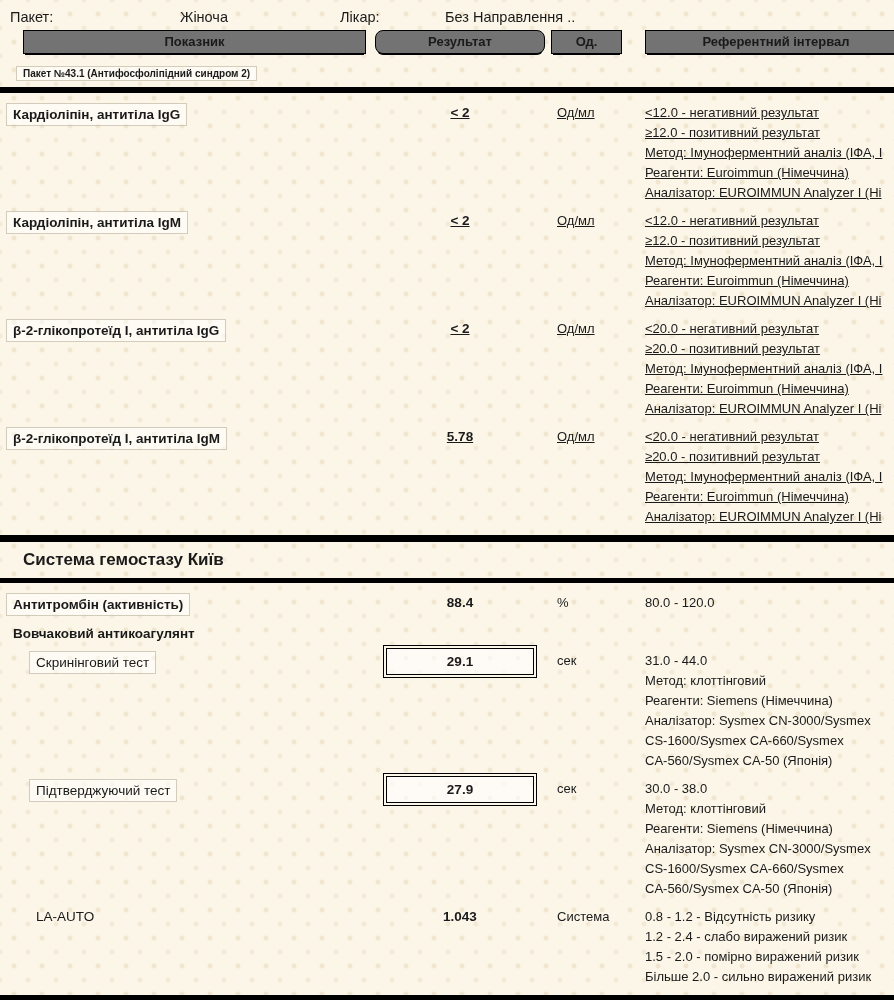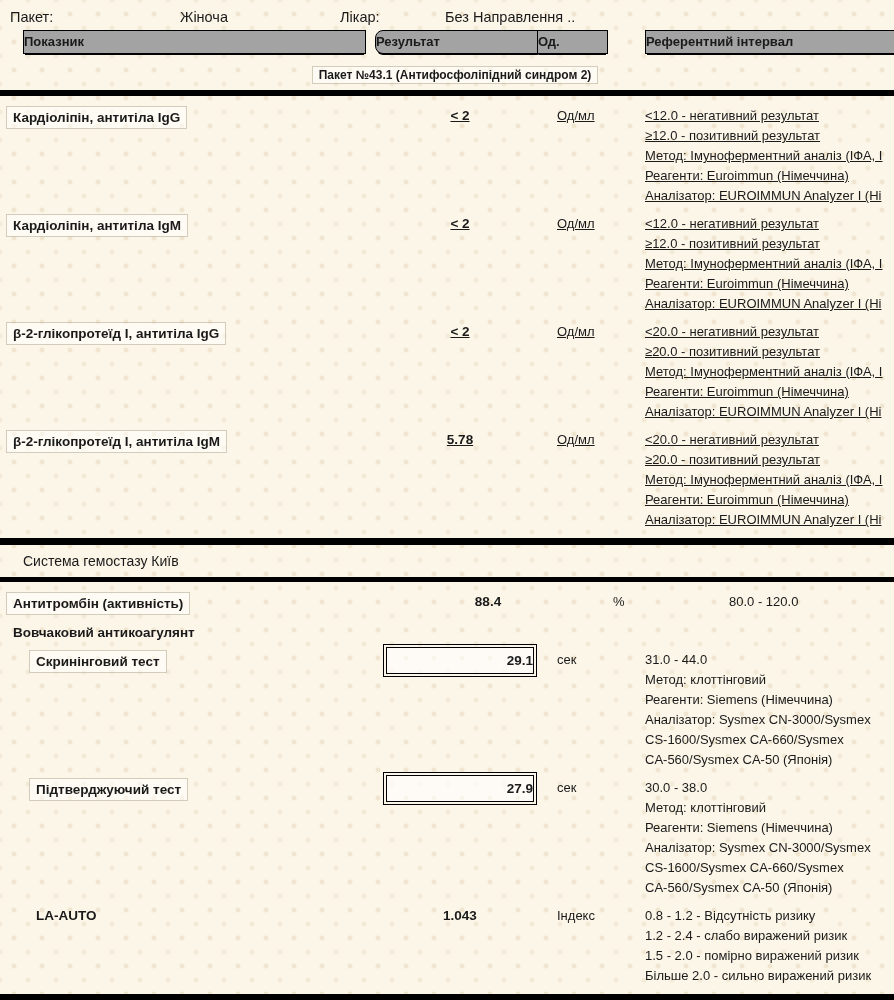--- a/index.html
+++ b/index.html
@@ -12,58 +12,58 @@
       radial-gradient(circle, rgba(221,203,166,0.28) 2px, transparent 3px);
     background-size:28px 28px,28px 28px;
     background-position:0 0,14px 14px;
   }
   .top-meta{display:flex;align-items:baseline;padding:9px 0 2px 10px;font-size:14.5px;}
   .top-meta .l1{width:170px;}
   .top-meta .v1{width:160px;}
   .top-meta .l2{width:105px;}
   .header-boxes{position:relative;height:28px;margin-top:3px;}
   .hbox{
-    position:absolute;top:0;height:22px;line-height:22px;
-    background:#a3a3a3;border:1px solid #000;font-weight:bold;font-size:13px;
+    position:absolute;top:0;height:22px;line-height:22px;text-align:center;
+    background:#737373;border:1px solid #000;font-weight:bold;font-size:13px;
     box-shadow:0 3px 0 -2px #000;
   }
   .hbox.b1{left:23px;width:341px;}
   .hbox.b2{left:375px;width:168px;border-radius:8px;}
-  .hbox.b3{left:537px;width:69px;}
+  .hbox.b3{left:551px;width:69px;}
   .hbox.b4{left:645px;width:260px;}
-  .packet-title{margin:8px 0 6px 23px;font-size:12px;font-weight:bold;text-align:center;}
+  .packet-title{margin:8px 0 6px 23px;font-size:10px;font-weight:bold;}
   .faint-box{
     display:inline-block;border:1px solid rgba(175,165,140,0.55);
     background:rgba(255,255,255,0.5);padding:1px 6px;margin-left:-7px;
   }
   .bar{background:#000;width:894px;}
   .bar.h6{height:6px;}
   .bar.h7{height:7px;margin-top:4px;}
   .bar.h5{height:5px;}
   .bar.h8{height:8px;margin-top:2px;}
   .rows{padding-top:10px;text-decoration:underline;}
   .row{
     display:grid;grid-template-columns:375px 170px 100px 1fr;
     align-items:start;margin-bottom:8px;font-size:13px;
   }
   .cell.name{padding-left:13px;font-size:13.5px;font-weight:bold;line-height:19px;}
-  .cell.name.indent{padding-left:36px;font-weight:bold;font-size:13.5px;}
+  .cell.name.indent{padding-left:36px;font-weight:normal;font-size:13.5px;}
   .cell.result{text-align:center;font-weight:bold;font-size:13.5px;line-height:19px;}
   .cell.unit{padding-left:12px;font-size:13px;line-height:19px;}
   .cell.ref{overflow:hidden;}
   .ref-line{line-height:20px;white-space:nowrap;font-size:13px;}
-  .section-title{font-size:14px;font-weight:normal;margin:8px 0 8px 23px;}
+  .section-title{font-size:17px;font-weight:bold;margin:8px 0 8px 23px;}
   .subheader-row{margin:2px 0 10px 13px;font-size:13.5px;font-weight:bold;}
   .rbox{margin:-6px 8px 0 8px;border:1px solid #000;padding:2px;}
   .rbox-inner{
-    border:1px solid #000;padding:3px 0;text-align:right;
+    border:1px solid #000;padding:3px 0;text-align:center;
     font-weight:bold;font-size:13.5px;background:rgba(255,255,255,0.6);
   }
   .s2rows{padding-top:10px;}
-  .row.short{margin-bottom:10px;gap:28px;}
+  .row.short{margin-bottom:10px;}
 </style>
 </head>
 <body>
 
 <div class="top-meta">
   <span class="l1">Пакет:</span>
   <span class="v1">Жіноча</span>
   <span class="l2">Лікар:</span>
   <span class="v2">Без Направлення ..</span>
 </div>
@@ -185,21 +185,21 @@
       <div class="ref-line">Реагенти: Siemens (Німеччина)</div>
       <div class="ref-line">Аналізатор: Sysmex CN-3000/Sysmex</div>
       <div class="ref-line">CS-1600/Sysmex CA-660/Sysmex</div>
       <div class="ref-line">CA-560/Sysmex CA-50 (Японія)</div>
     </div>
   </div>
 
   <div class="row">
     <div class="cell name indent"><span>LA-AUTO</span></div>
     <div class="cell result">1.043</div>
-    <div class="cell unit">Індекс</div>
+    <div class="cell unit">Система</div>
     <div class="cell ref">
       <div class="ref-line">0.8 - 1.2 - Відсутність ризику</div>
       <div class="ref-line">1.2 - 2.4 - слабо виражений ризик</div>
       <div class="ref-line">1.5 - 2.0 - помірно виражений ризик</div>
       <div class="ref-line">Більше 2.0 - сильно виражений ризик</div>
     </div>
   </div>
 
 </div>
 

